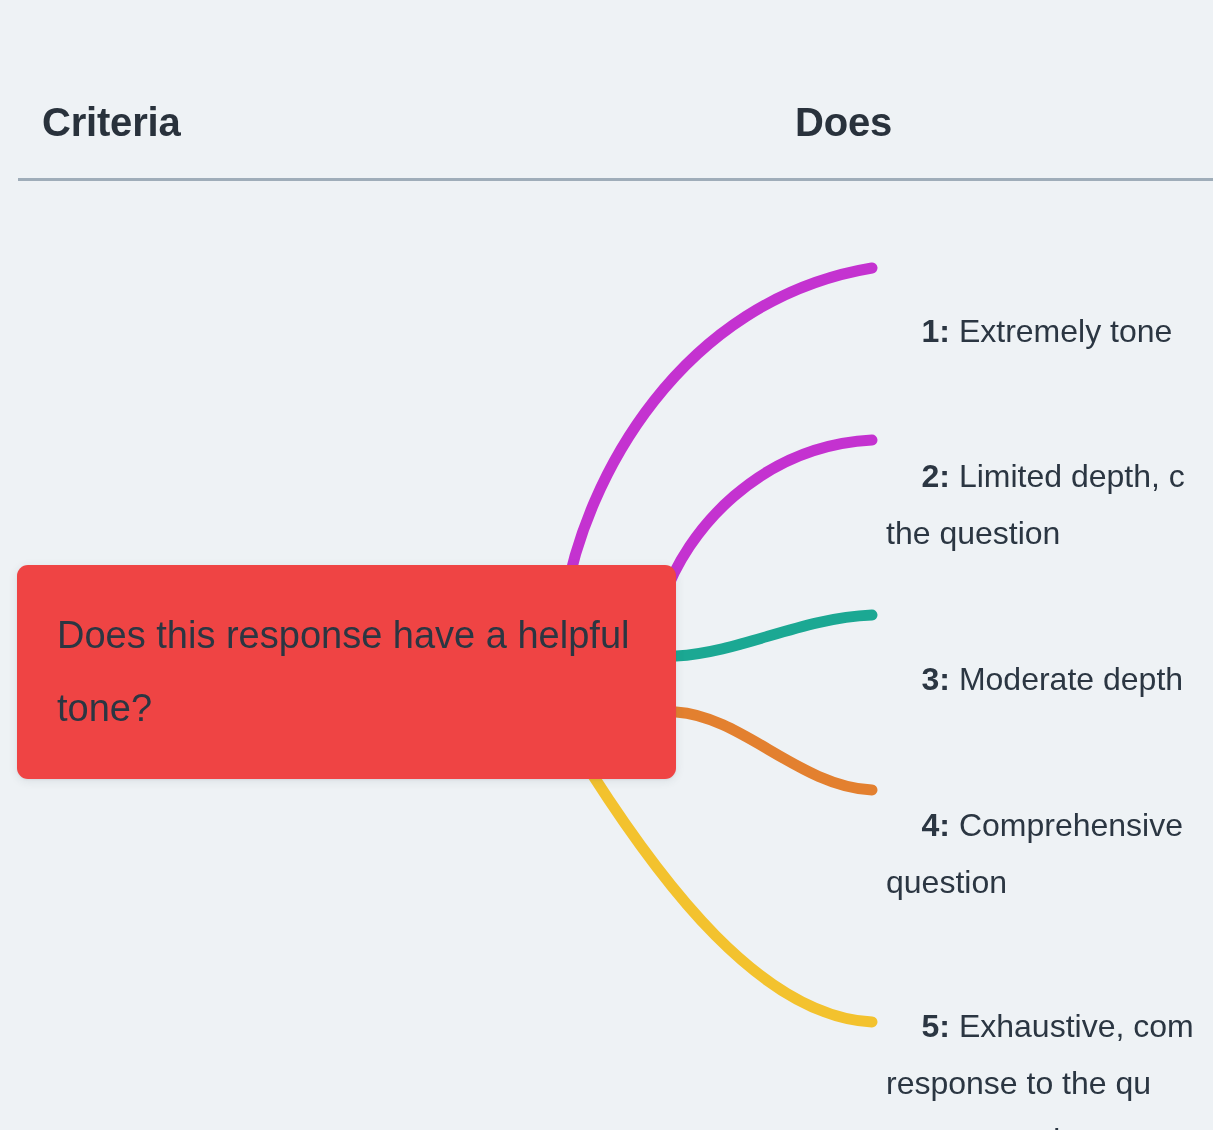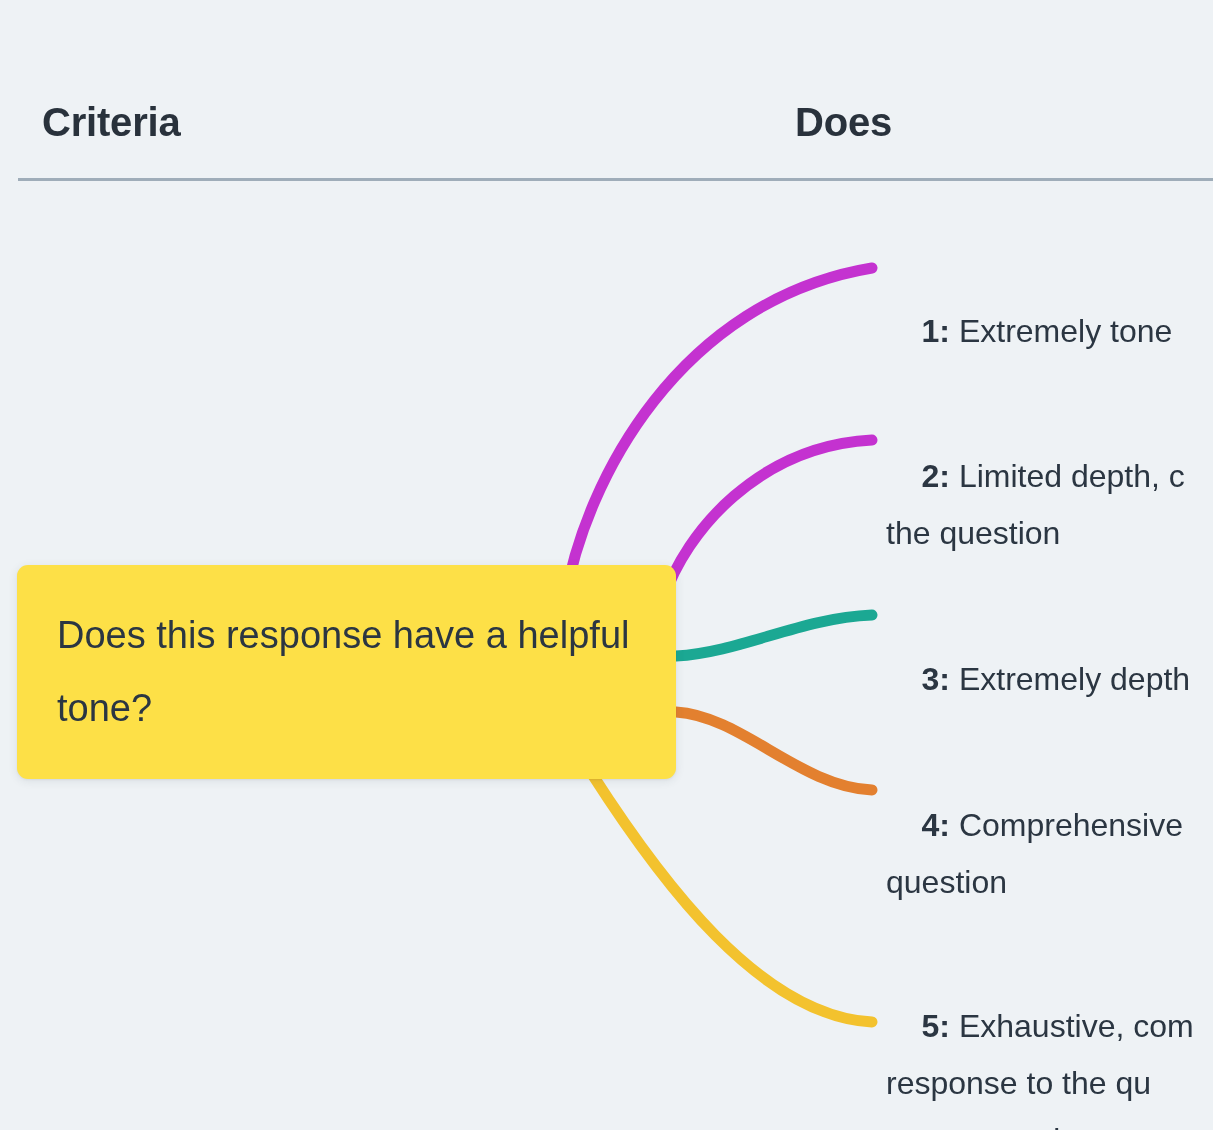--- a/index.html
+++ b/index.html
@@ -62,21 +62,21 @@
     pointer-events: none;
   }
 
   
   #criteria-card {
     position: absolute;
     left: 17px;
     top: 565px;
     width: 659px;
     height: 214px;
-    background: #fde047;
+    background: #ef4444;
     border-radius: 11px;
     box-shadow: 0 2px 10px rgba(40, 55, 70, 0.10),
                 0 1px 2px rgba(40, 55, 70, 0.06);
     box-sizing: border-box;
     display: flex;
     align-items: center;
   }
   #criteria-card-text {
     font-size: 38px;
     line-height: 1.92;
@@ -136,21 +136,21 @@
   <div class="scale-item" id="scale-item-1">
     <span class="num">1:</span><span> Extremely tone</span>
   </div>
 
   <div class="scale-item" id="scale-item-2">
     <span class="num">2:</span><span> Limited depth, c
 the question</span>
   </div>
 
   <div class="scale-item" id="scale-item-3">
-    <span class="num">3:</span><span> Extremely depth</span>
+    <span class="num">3:</span><span> Moderate depth</span>
   </div>
 
   <div class="scale-item" id="scale-item-4">
     <span class="num">4:</span><span> Comprehensive
 question</span>
   </div>
 
   <div class="scale-item" id="scale-item-5">
     <span class="num">5:</span><span> Exhaustive, com
 response to the qu

